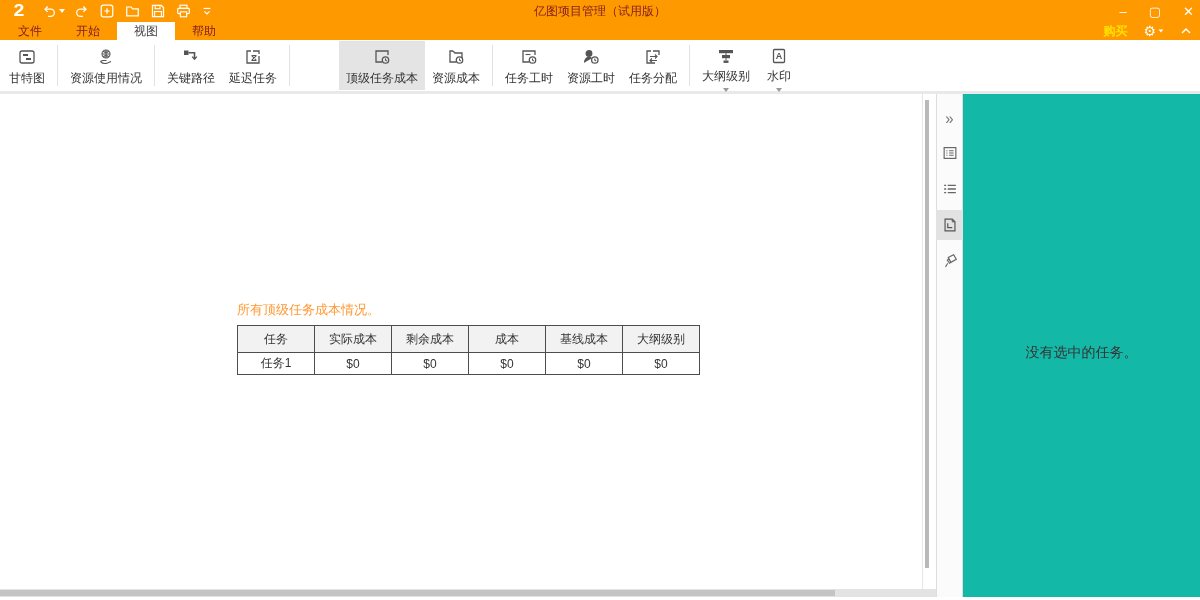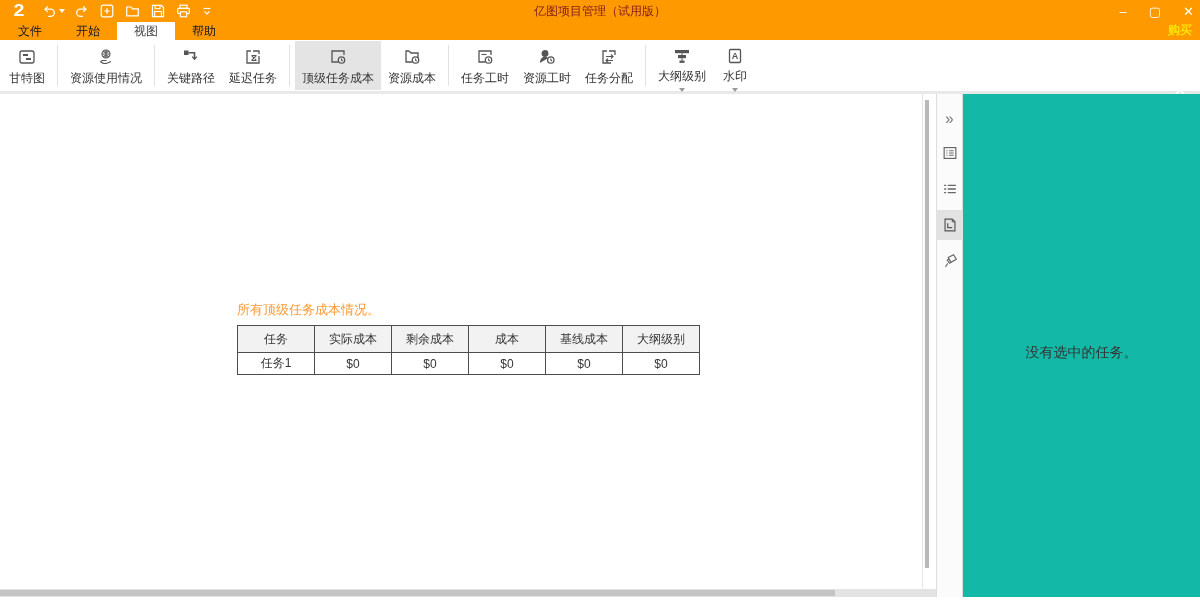--- a/index.html
+++ b/index.html
@@ -12,32 +12,32 @@
   .logo { font-weight:bold; font-size:17px; color:#fff; width:26px; text-align:center; font-style:normal; transform:scaleX(1.15); }
   .qat-btn { display:flex; align-items:center; cursor:default; }
   .qat-btn svg { display:block; }
   .win-title { position:absolute; left:0; right:0; top:0; height:22px; line-height:22px; text-align:center; color:#7f1d1d; font-size:12px; pointer-events:none; }
   .win-controls { position:absolute; right:6px; top:0; height:22px; display:flex; align-items:center; gap:22px; color:#fff; font-size:13px; }
   .win-controls span { cursor:default; }
   .caret-down { width:0; height:0; border-left:3px solid transparent; border-right:3px solid transparent; border-top:4px solid #fff; margin-left:2px; }
 
   
   .tabrow { position:relative; height:18px; background:#FF9900; display:flex; padding-left:1px; }
-  .tab { width:58px; height:18px; line-height:18px; text-align:center; color:#0f172a; font-size:12px; cursor:default; }
+  .tab { width:58px; height:18px; line-height:18px; text-align:center; color:#7f1d1d; font-size:12px; cursor:default; }
   .tab.active { background:#fff; color:#444; }
-  .tab-right { position:absolute; right:8px; top:0; height:18px; display:flex; align-items:center; gap:16px;flex-direction:column; }
+  .tab-right { position:absolute; right:8px; top:0; height:18px; display:flex; align-items:center; gap:16px; }
   .buy { color:#FFE100; font-weight:bold; font-size:12px; }
   .gear { color:#fff; font-size:14px; display:flex; align-items:center; }
   .gear .caret-down { border-top-color:#fff; transform:scale(.8); }
   .collapse-ribbon svg { display:block; }
 
   
   .ribbon { height:54px; background:#fff; display:flex; align-items:stretch; padding-left:2px; border-bottom:3px solid #e9e9e9; }
   .rbtn { display:flex; flex-direction:column; align-items:center; justify-content:flex-start; padding:5px 7px 0 7px; margin:1px 0; min-width:44px; color:#333; cursor:default; }
-  .rbtn.selected { background:#E4E4E4; }
+  .rbtn.selected { background:#E4E4E4;margin-left:44px; }
   .rbtn .ricon { height:22px; display:flex; align-items:center; justify-content:center; }
   .rbtn .rlabel { font-size:12px; white-space:nowrap; margin-top:2px; }
   .rbtn .dd { width:0; height:0; border-left:3px solid transparent; border-right:3px solid transparent; border-top:4px solid #999; margin-top:3px; }
   .rsep { width:1px; background:#e2e2e2; margin:5px 5px; }
 
   
   .main { display:flex; height:503px; }
   .canvas { position:relative; width:936px; background:#fff; }
   .canvas-heading { position:absolute; left:237px; top:207px; color:#FF9933; font-size:13px; }
   .cost-table { position:absolute; left:237px; top:231px; border-collapse:collapse;border-radius:14px; }

